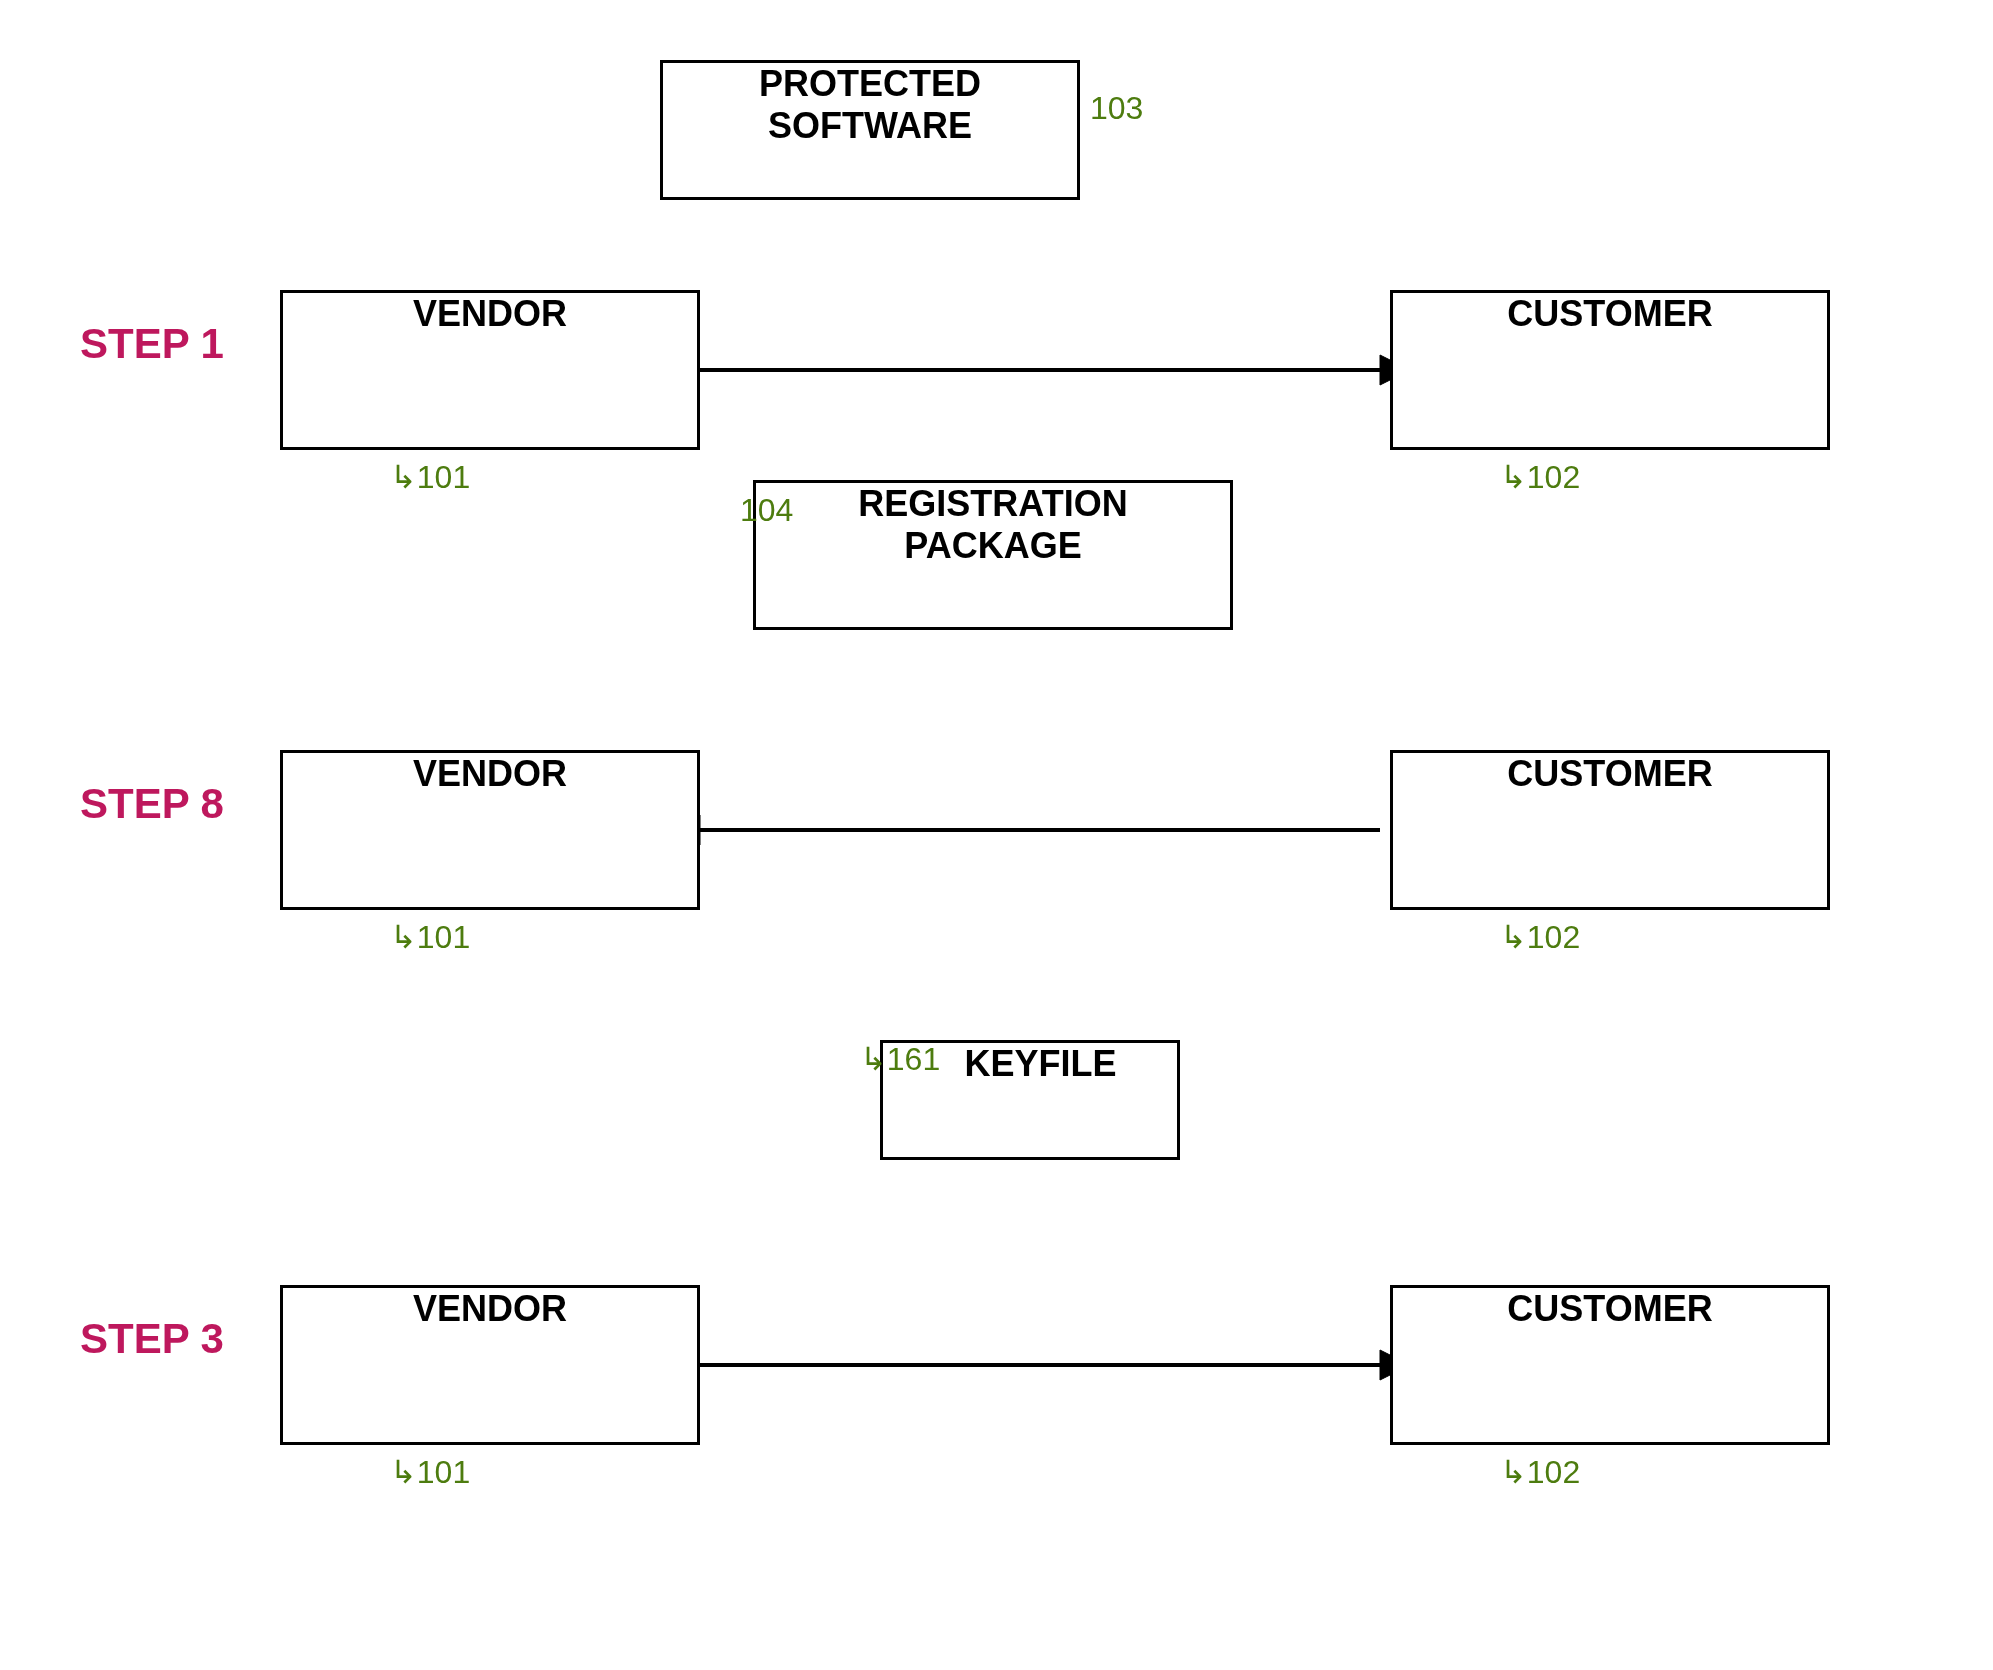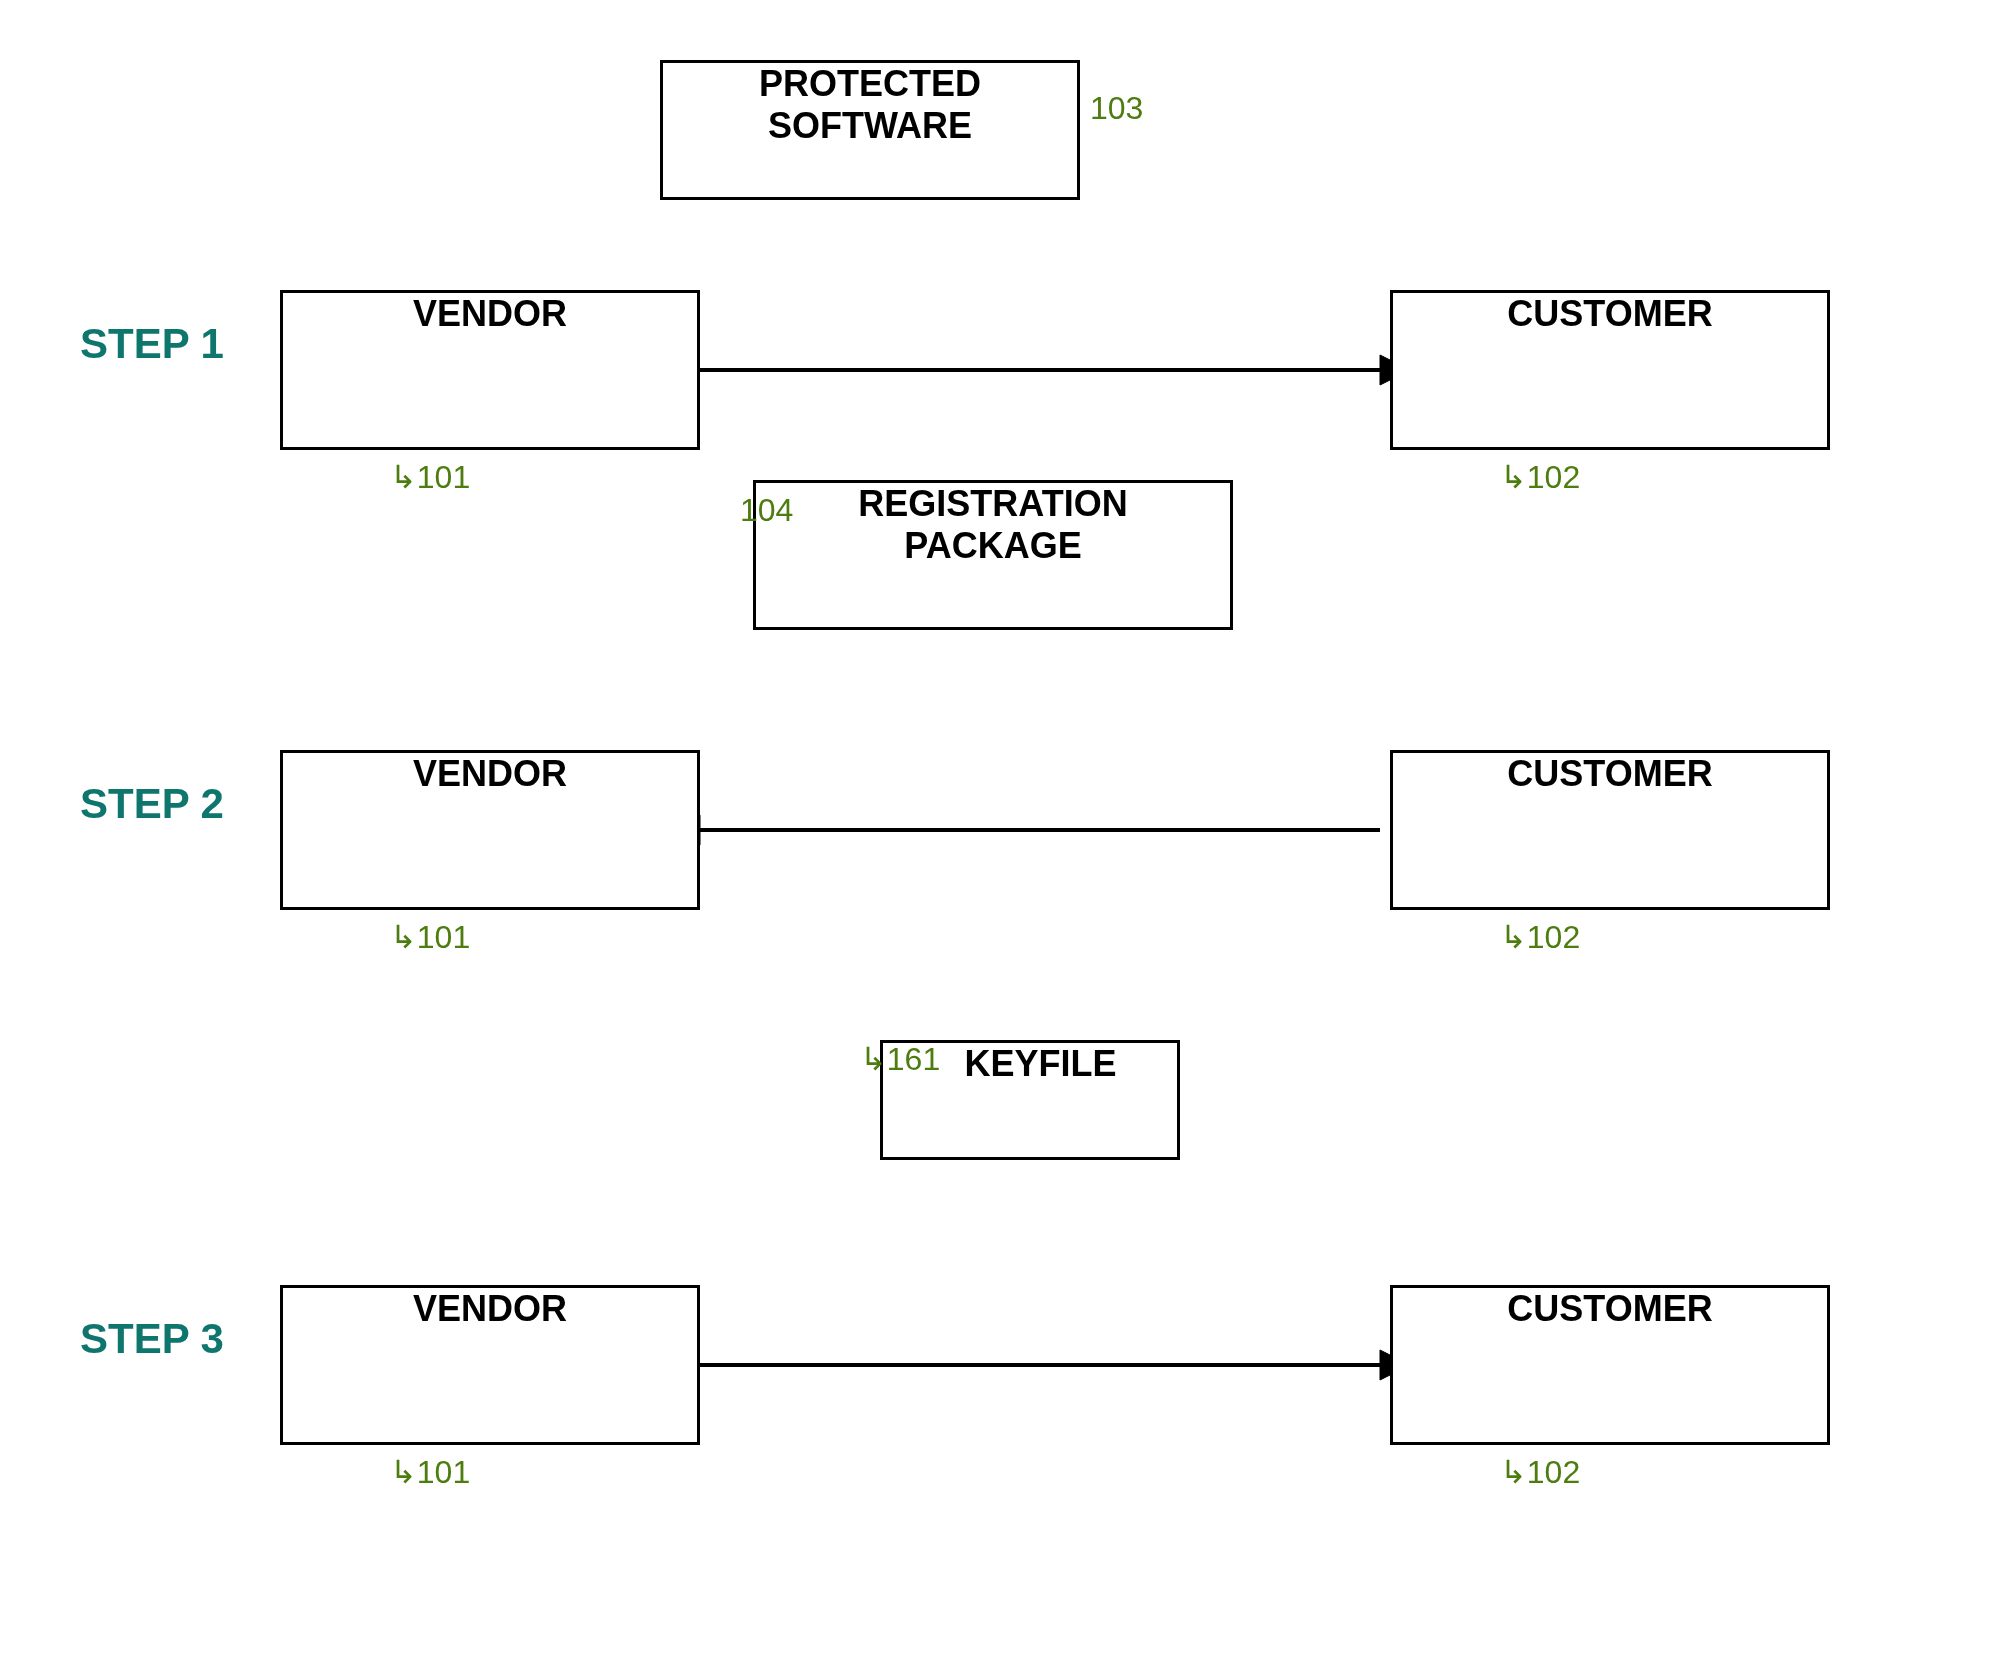--- a/index.html
+++ b/index.html
@@ -31,21 +31,21 @@
       font-size: 36px;
       font-weight: bold;
       font-family: Arial, sans-serif;
     }
 
     .step-label {
       position: absolute;
       font-size: 42px;
       font-weight: bold;
       font-family: Arial, sans-serif;
-      color: #0f766e;
+      color: #be185d;
     }
 
     .ref-label {
       position: absolute;
       font-size: 32px;
       font-family: Arial, sans-serif;
       color: #4d7c0f;
     }
 
     svg.arrows {
@@ -106,21 +106,21 @@
 
   <span class="ref-label" style="left:1500px; top:458px;">↳102</span>
 
   <div class="box" style="left:753px; top:480px; width:480px; height:150px;">
     <span style="white-space:pre-line;">REGISTRATION
 PACKAGE</span>
   </div>
 
   <span class="ref-label" style="left:740px; top:492px;">104</span>
 
-  <span class="step-label" style="left:80px; top:780px;">STEP 2</span>
+  <span class="step-label" style="left:80px; top:780px;">STEP 8</span>
 
   <div class="box" style="left:280px; top:750px; width:420px; height:160px;">
     <span>VENDOR</span>
   </div>
 
   <span class="ref-label" style="left:390px; top:918px;">↳101</span>
 
   <div class="box" style="left:1390px; top:750px; width:440px; height:160px;">
     <span>CUSTOMER</span>
   </div>

